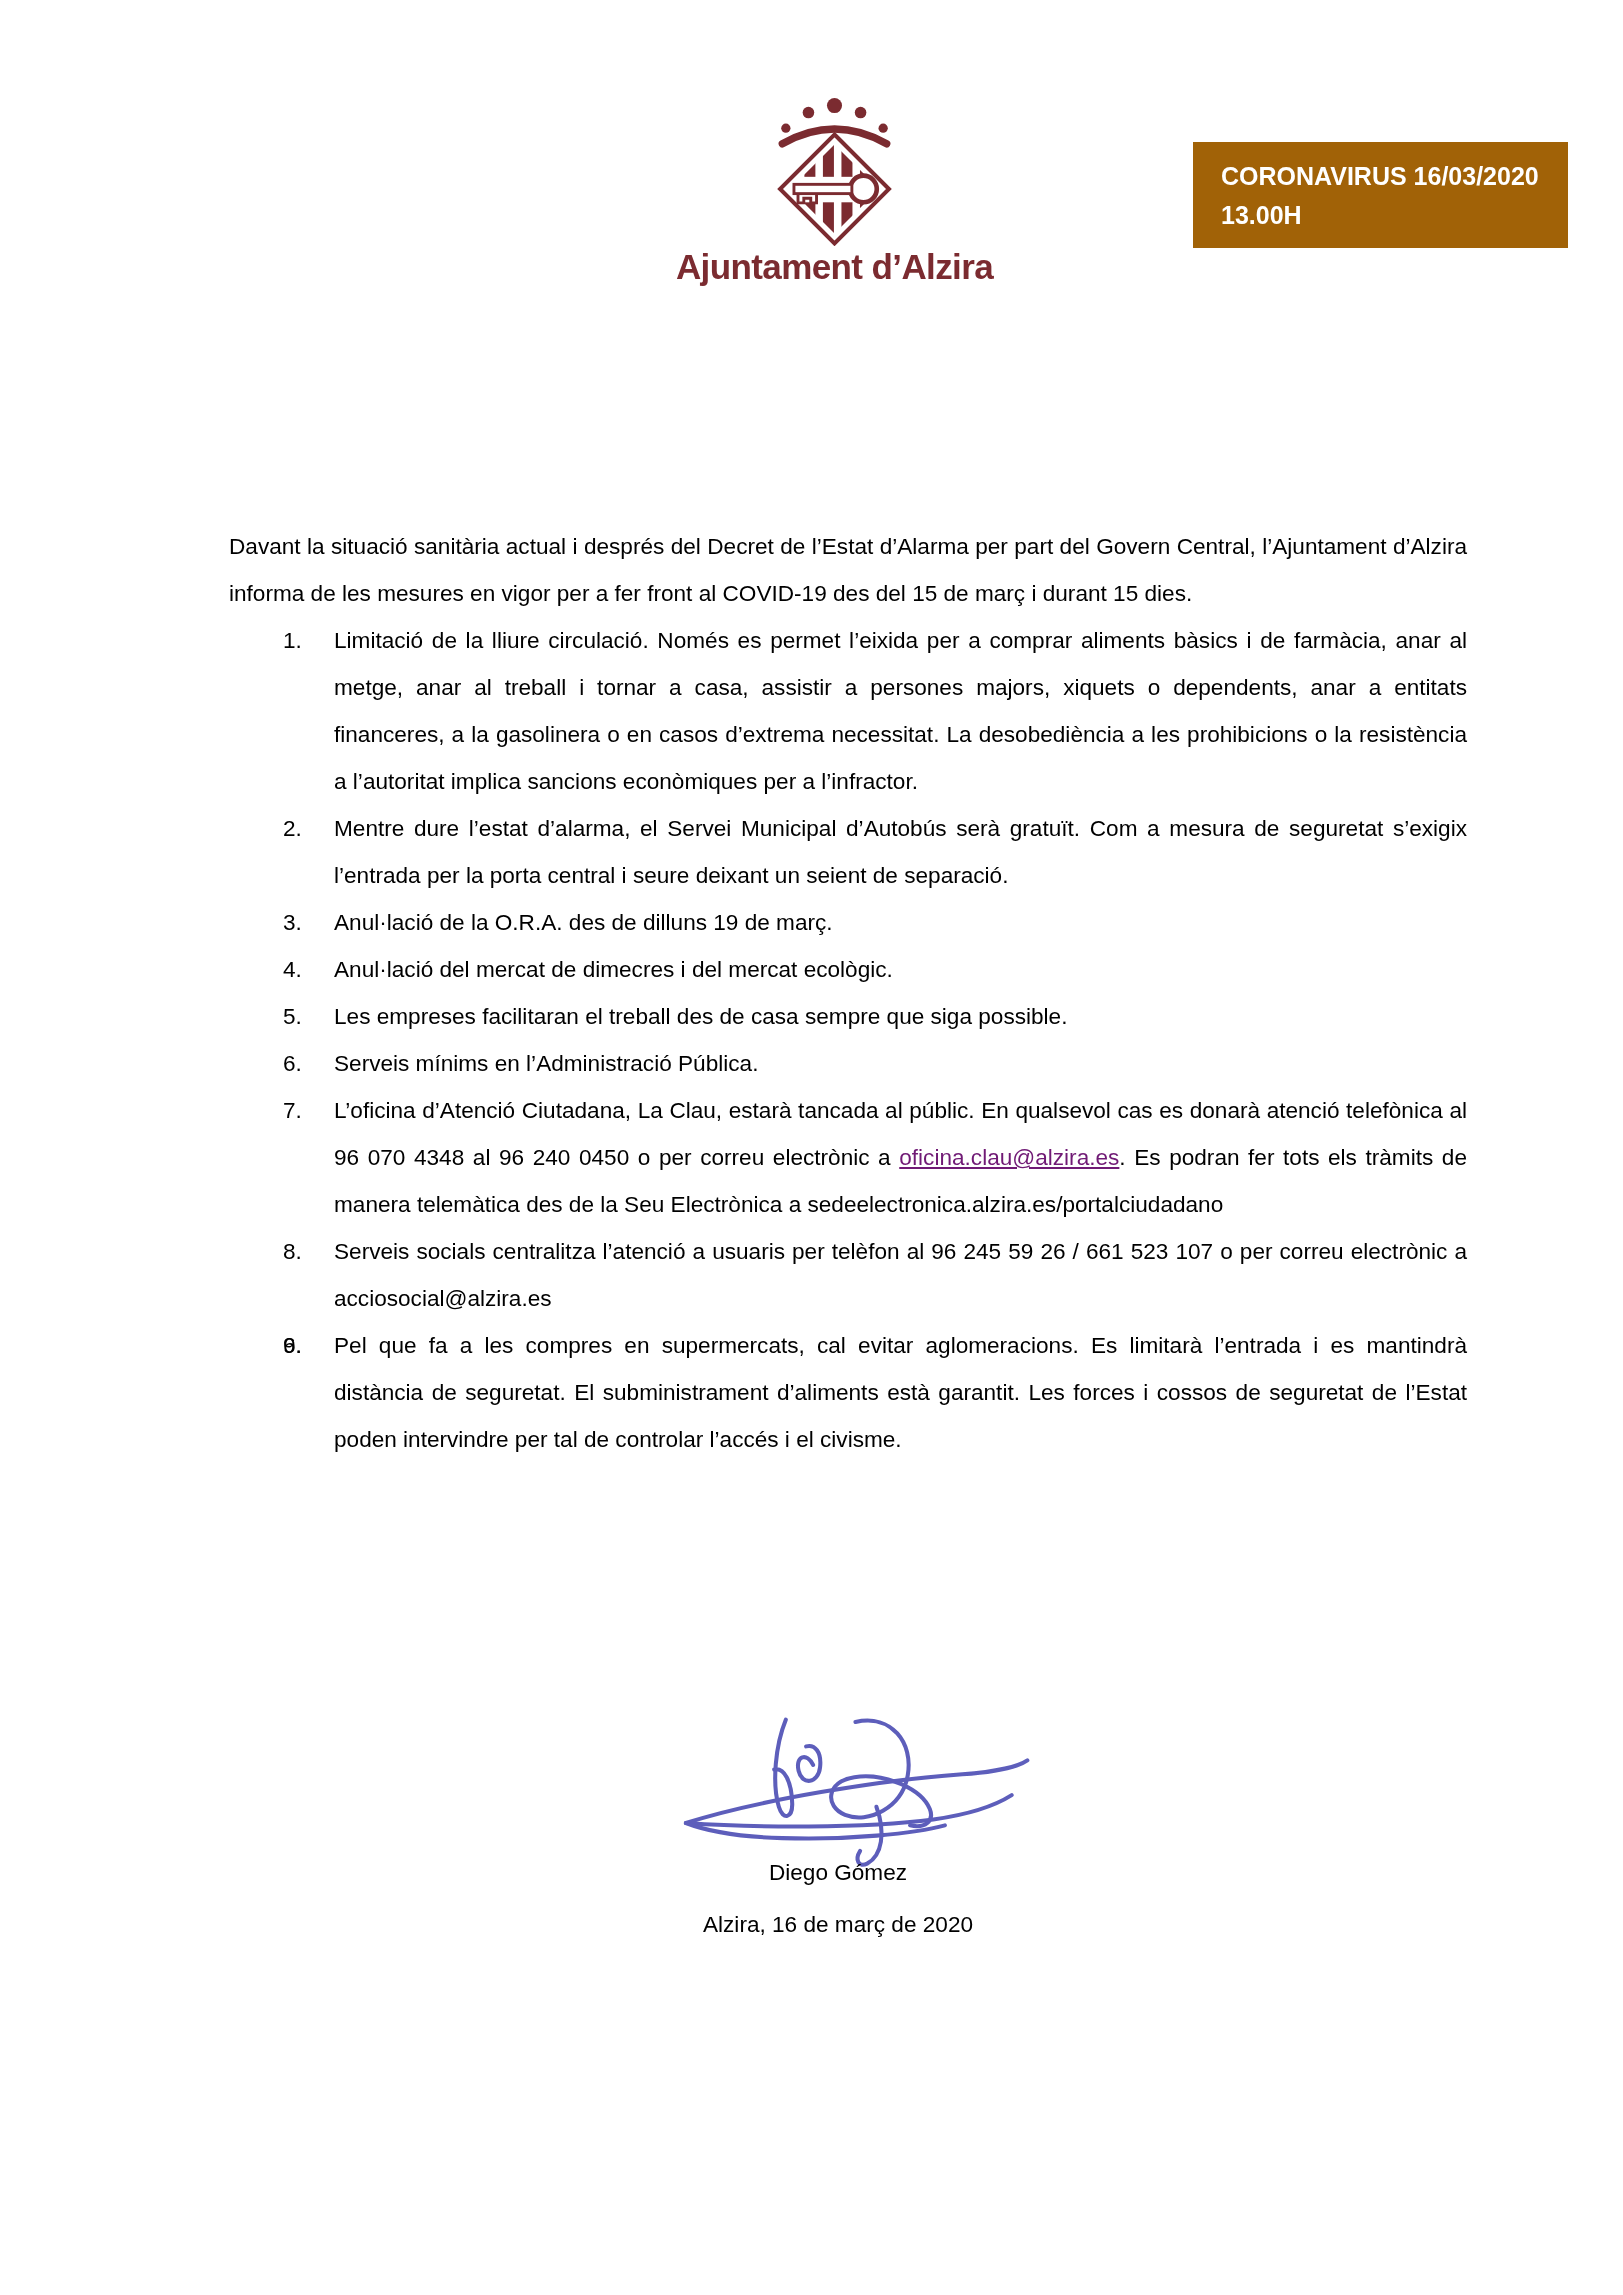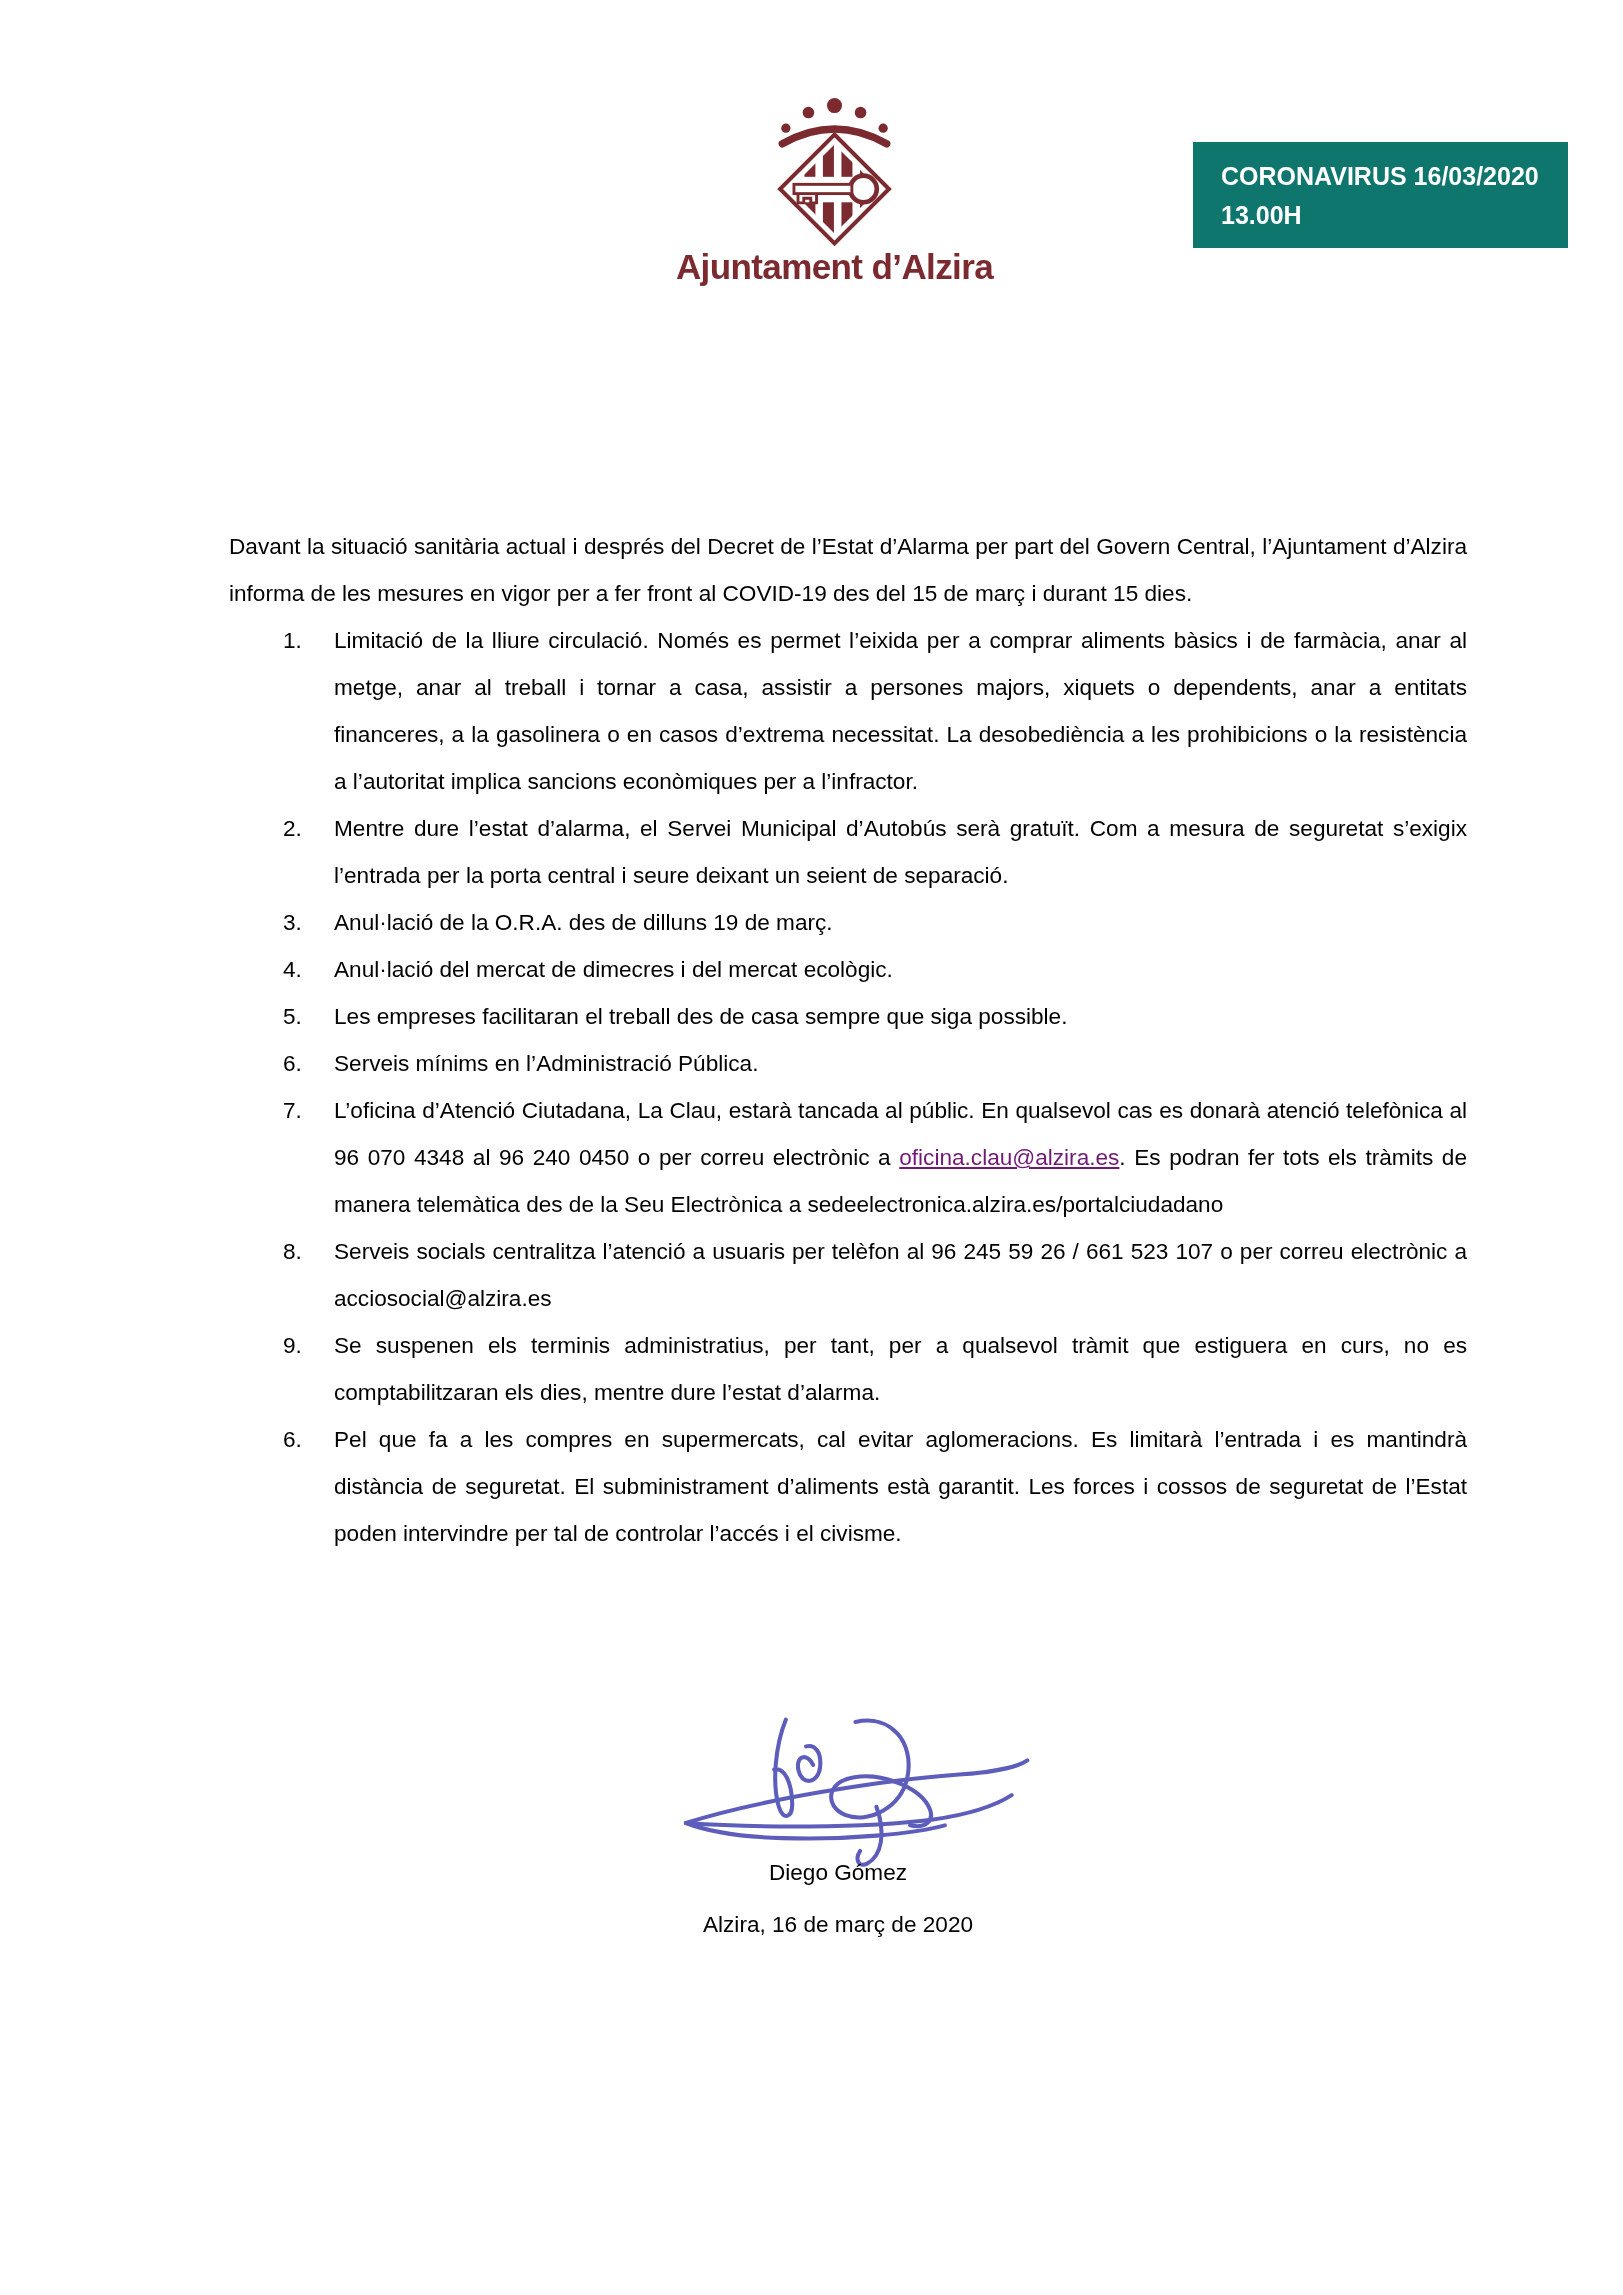--- a/index.html
+++ b/index.html
@@ -26,21 +26,21 @@
     font-weight: bold;
     letter-spacing: -0.6px;
     color: #7b2b30;
     white-space: nowrap;
   }
   .alert-box {
     position: absolute;
     left: 1193px; top: 142px;
     width: 375px; height: 106px;
     box-sizing: border-box;
-    background: #0f766e;
+    background: #a16207;
     color: #ffffff;
     font-weight: bold;
     font-size: 25px;
     line-height: 39px;
     padding: 14.5px 9.3px 0 28px;
   }
 
   
   .title {
     position: absolute;
@@ -134,21 +134,21 @@
     <div class="item">
       <span class="num">6.</span><span>Serveis mínims en l’Administració Pública.</span>
     </div>
     <div class="item">
       <span class="num">7.</span><span>L’oficina d’Atenció Ciutadana, La Clau, estarà tancada al públic. En qualsevol cas es donarà atenció telefònica al 96 070 4348 al 96 240 0450 o per correu electrònic a </span><a href="#" class="email-link">oficina.clau@alzira.es</a><span>. Es podran fer tots els tràmits de manera telemàtica des de la Seu Electrònica a sedeelectronica.alzira.es/portalciudadano</span>
     </div>
     <div class="item">
       <span class="num">8.</span><span>Serveis socials centralitza l’atenció a usuaris per telèfon al 96 245 59 26 / 661 523 107 o per correu electrònic a acciosocial@alzira.es</span>
     </div>
     <div class="item">
-      <span class="num">9.</span><span>Se suspenen els terminis administratius, per tant, per a qualsevol tràmit que estiguera en curs, no es comptabilitzaran els dies, mentre dure l’estat d’alarma.</span>
+      <span class="num">9.</span>
     </div>
     <div class="item">
       <span class="num">6.</span><span>Pel que fa a les compres en supermercats, cal evitar aglomeracions. Es limitarà l’entrada i es mantindrà distància de seguretat. El subministrament d’aliments està garantit. Les forces i cossos de seguretat de l’Estat poden intervindre per tal de controlar l’accés i el civisme.</span>
     </div>
   </div>
 
   <svg class="signature-svg" width="360" height="163" viewBox="0 0 620 280" aria-hidden="true">
     <g fill="none" stroke="#5556b8" stroke-width="7" stroke-linecap="round" opacity="0.95">
       <path d="M196,18 C178,62 172,128 184,168 C191,192 208,188 207,162 C206,124 193,100 176,104"></path>
       <path d="M243,96 C233,74 212,80 218,106 C224,132 252,128 255,100 C258,74 246,60 231,64"></path>

